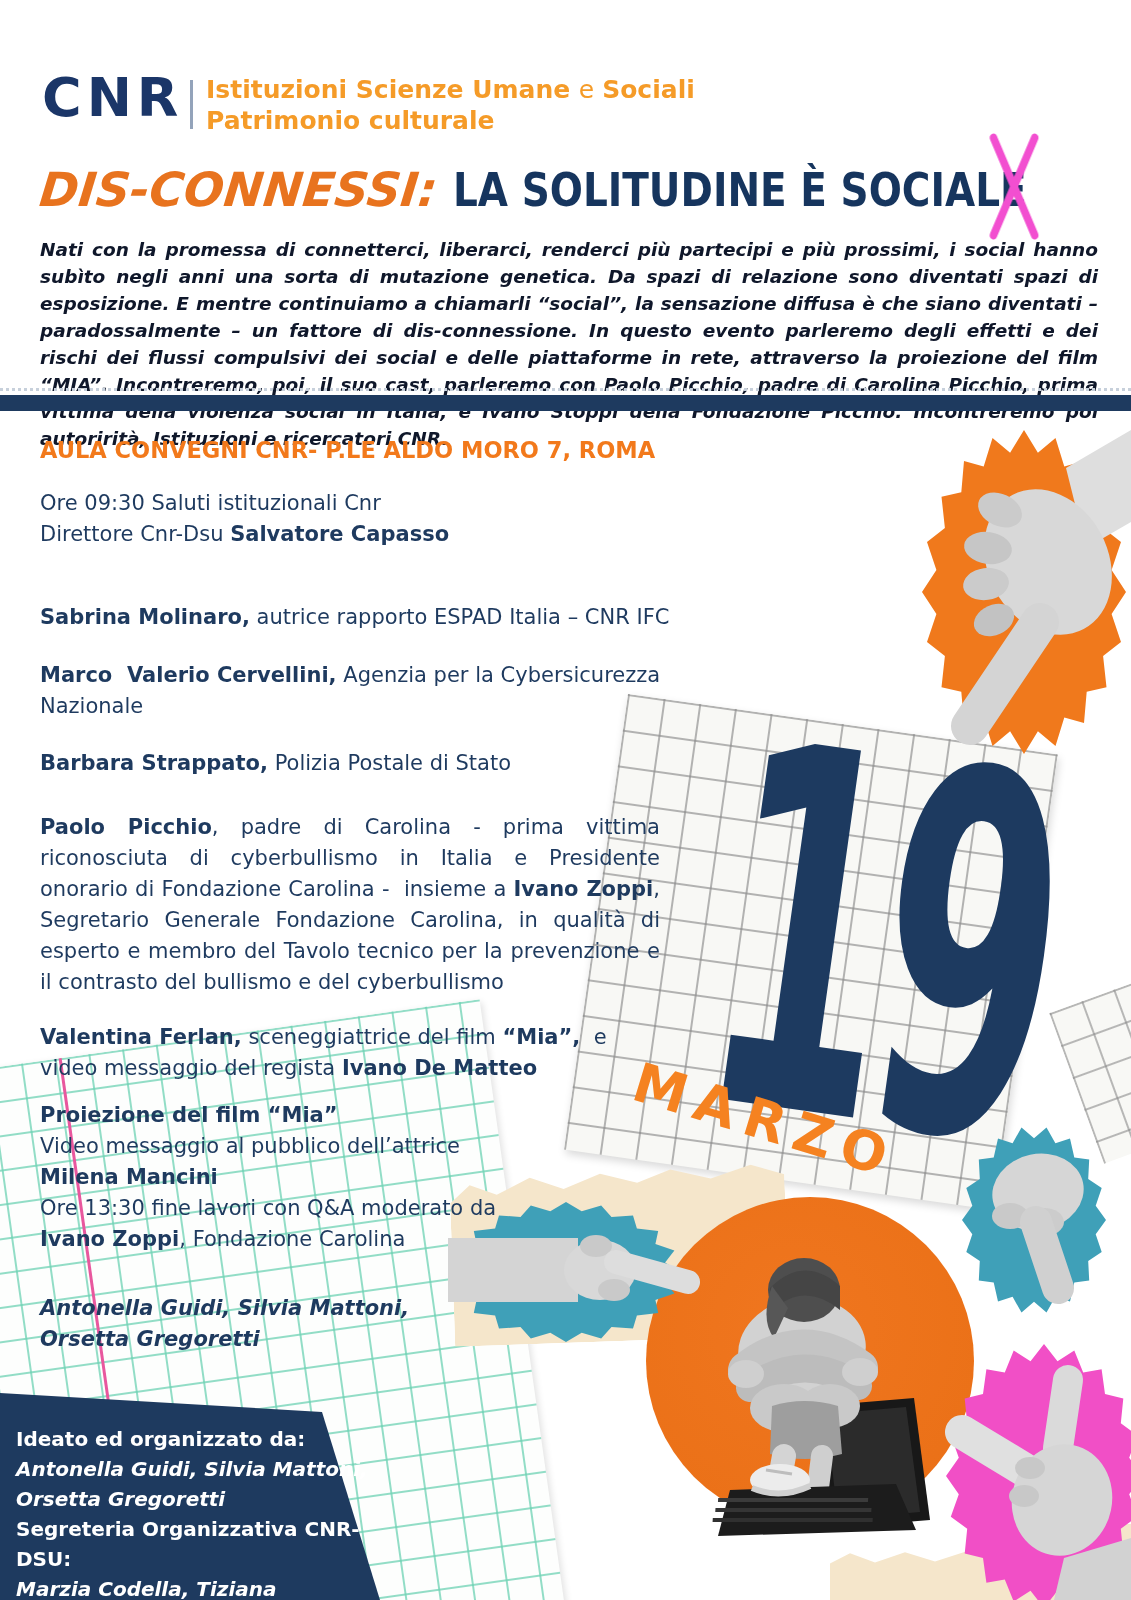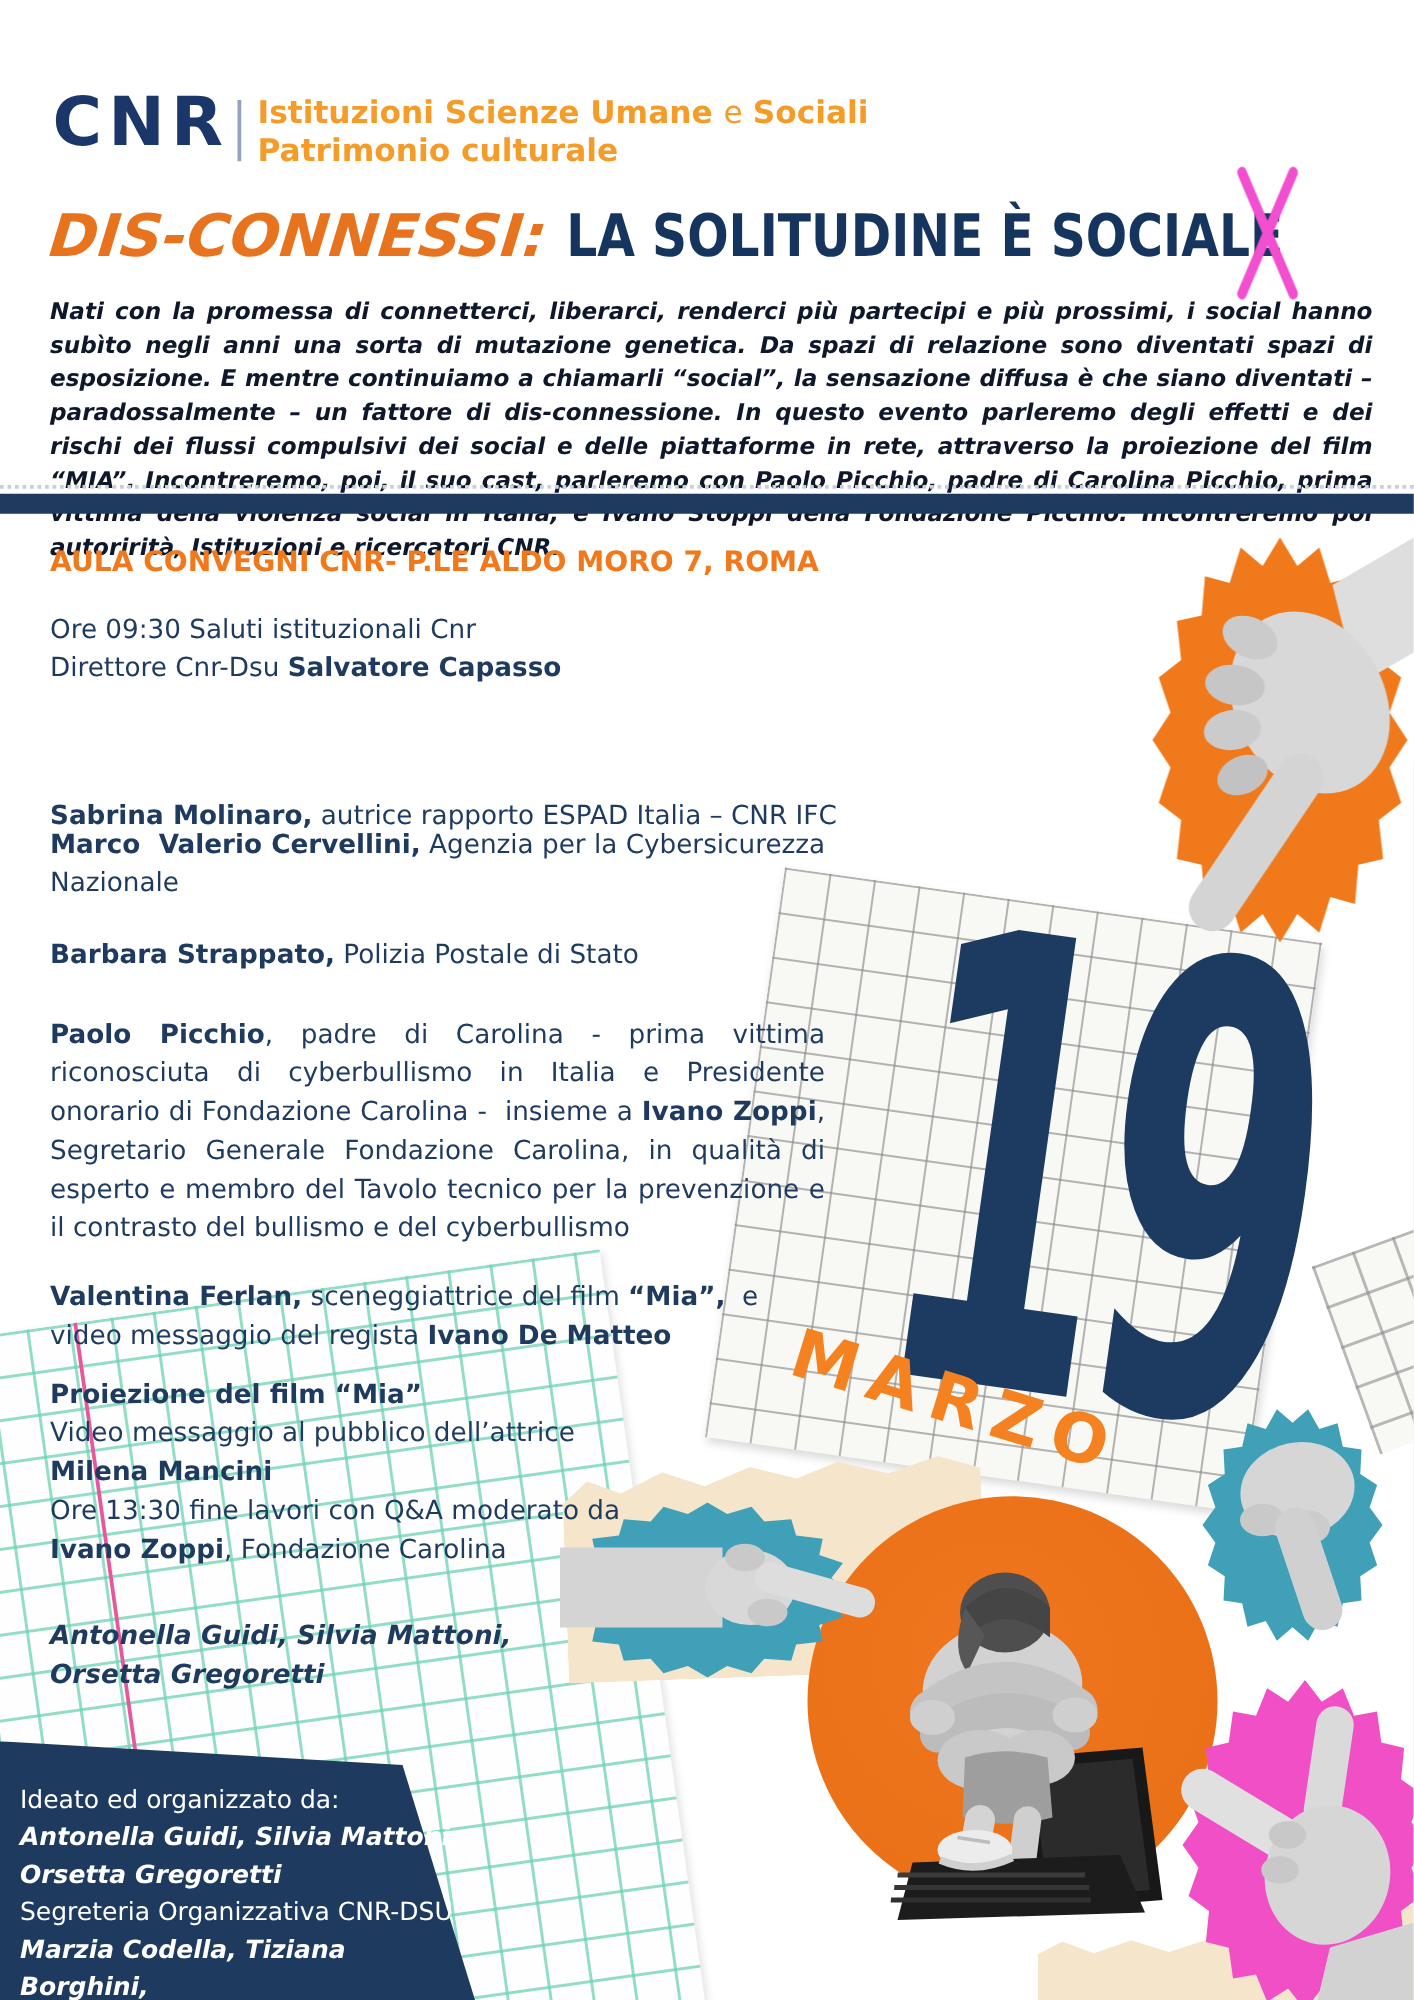--- a/index.html
+++ b/index.html
@@ -31,21 +31,21 @@
   
   .divider-dotted{left:0;top:388px;width:1131px;border-top:3px dotted #c7d0db;}
   .divider-bar{left:0;top:395px;width:1131px;height:16px;background:#1E3A5F;}
 
   
   .venue{left:40px;top:437px;font-size:22.5px;font-weight:bold;color:#F2791B;}
   .blk{position:absolute;color:#1E3A5F;font-size:21px;line-height:31px;font-weight:normal;z-index:7;}
   .blk .seg-b{font-weight:bold;text-align:center;}
   .blk .seg-i{font-style:italic;}
   .blk1{left:40px;top:488px;}
-  .blk2{left:40px;top:602px;width:640px;margin-top:35px;}
+  .blk2{left:40px;top:602px;width:640px;}
   .blk3{left:40px;top:660px;width:645px;}
   .blk4{left:40px;top:748px;}
   .blk5{left:40px;top:812px;width:620px;}
   .blk5 .line{text-align:justify;}
   .blk6{left:40px;top:1022px;width:585px;}
   .blk7{left:40px;top:1100px;width:470px;}
   .blk8{left:40px;top:1293px;}
 
   
   .paper-date{left:628px;top:694px;width:434px;height:460px;background:#F8F8F5;
@@ -79,21 +79,21 @@
   .circle-orange{left:646px;top:1197px;width:328px;height:328px;border-radius:50%;
       background:radial-gradient(circle at 45% 40%,#F0761F,#E96F15);z-index:4;}
 
   .hand-svg{position:absolute;z-index:6;}
   .person-svg{position:absolute;left:634px;top:1158px;z-index:5;}
 
   
   .footer-box{left:0;top:1386px;width:400px;height:214px;background:#1E3A5F;
       clip-path:polygon(0 7px,322px 26px,380px 214px,0 214px);z-index:8;}
   .footer-text{left:16px;top:1424px;width:370px;color:#ffffff;font-size:20px;line-height:30px;z-index:9;}
-  .footer-text .seg-b{font-weight:normal;}
+  .footer-text .seg-b{font-weight:bold;}
   .footer-text .seg-i{font-style:italic;font-weight:bold;}
 </style>
 </head>
 <body>
 
 <div class="poster">
 
   <div class="abs logo">CNR</div>
   <div class="abs logo-divider"></div>
   <div class="abs dept">

